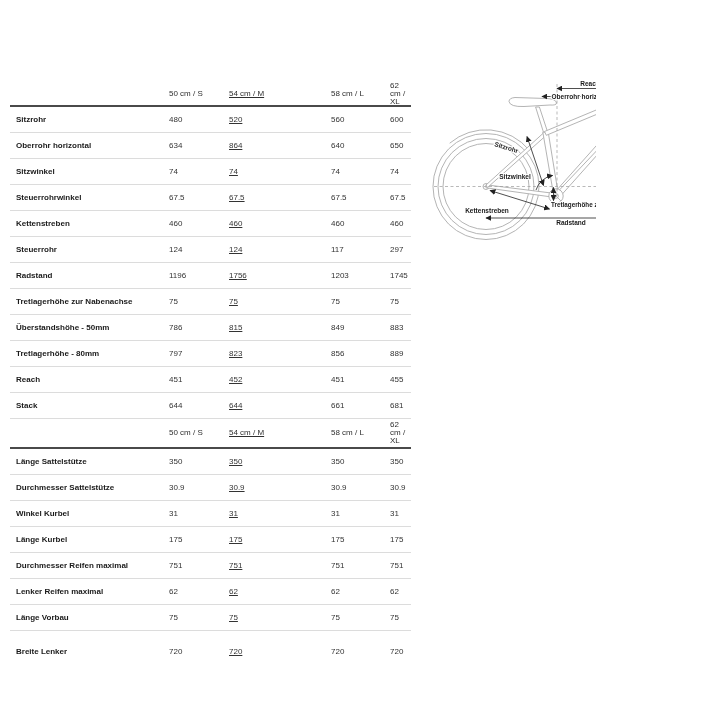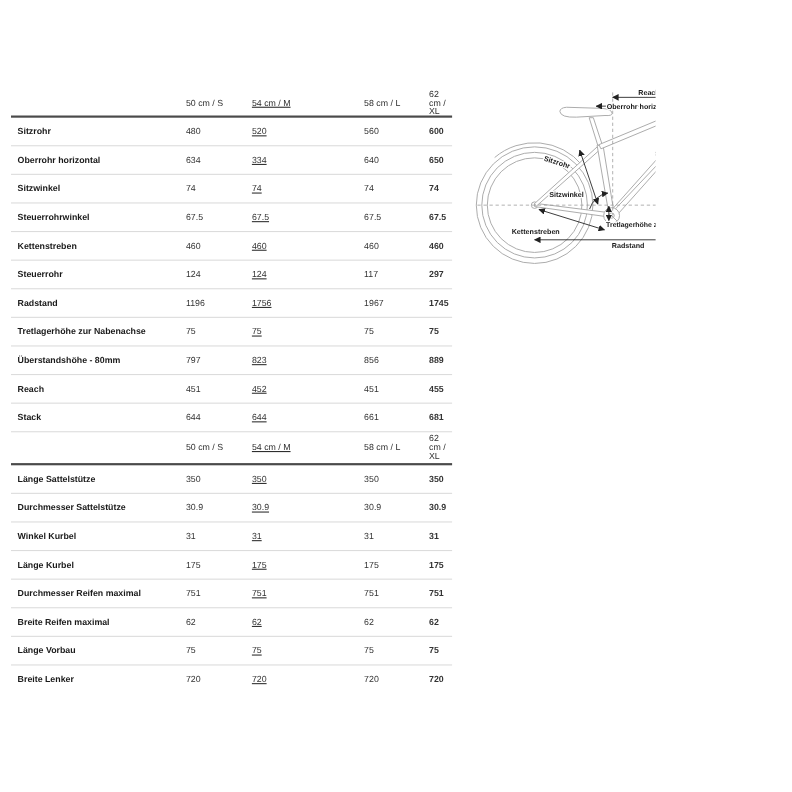--- a/index.html
+++ b/index.html
@@ -3,26 +3,26 @@
 <meta charset="utf-8">
 <style>
   html,body{margin:0;padding:0;background:#fff;}
   .canvas{position:relative;width:596px;height:720px;background:#ffffff;overflow:hidden;
           font-family:"Liberation Sans",sans-serif;color:#2b2b2b;}
   
   .spec-table{position:absolute;left:10px;top:82px;width:401px;font-size:8px;line-height:1;}
   .trow{display:flex;align-items:center;height:25px;border-bottom:1px solid #dcdcdc;}
   .thead{display:flex;align-items:center;height:23px;border-bottom:2px solid #4a4a4a;color:#2e2e2e;}
   .thead.second{height:28px;border-bottom-width:2px;}
-  .tbody.last .trow:last-child{border-bottom:none;}
+  .tbody.last .trow:last-child{border-bottom:none;align-items:flex-end;}
   .c0{width:159px;padding-left:6px;box-sizing:border-box;font-weight:bold;color:#1a1a1a;}
   .c1{width:60px;}
   .c2{width:62px;text-decoration:underline;}
   .c3{width:59px;margin-left:40px;}
-  .c4{flex:1;font-weight:bold;}
+  .c4{flex:1;}
   .hcell{font-weight:400;color:#2e2e2e;}
   .vcell{color:#333;}
   
   .diagram{position:absolute;left:430px;top:55px;width:290px;height:200px;}
   .art{stroke:#ababab;stroke-width:.9;fill:none;}
   .artf{stroke:#ababab;stroke-width:.9;fill:#ffffff;}
   .dim{stroke:#222222;stroke-width:.8;fill:none;}
   .dash{stroke:#9b9b9b;stroke-width:.7;fill:none;stroke-dasharray:3 2.5;}
   .dlab{font:bold 6.5px "Liberation Sans",sans-serif;fill:#1a1a1a;
         paint-order:stroke;stroke:#ffffff;stroke-width:2.2px;stroke-linejoin:round;}
@@ -47,21 +47,21 @@
         <div class="trow">
           <div class="c0">Sitzrohr</div>
           <div class="c1 vcell">480</div>
           <div class="c2 vcell">520</div>
           <div class="c3 vcell">560</div>
           <div class="c4 vcell">600</div>
         </div>
         <div class="trow">
           <div class="c0">Oberrohr horizontal</div>
           <div class="c1 vcell">634</div>
-          <div class="c2 vcell">334</div>
+          <div class="c2 vcell">864</div>
           <div class="c3 vcell">640</div>
           <div class="c4 vcell">650</div>
         </div>
         <div class="trow">
           <div class="c0">Sitzwinkel</div>
           <div class="c1 vcell">74</div>
           <div class="c2 vcell">74</div>
           <div class="c3 vcell">74</div>
           <div class="c4 vcell">74</div>
         </div>
@@ -83,32 +83,39 @@
           <div class="c0">Steuerrohr</div>
           <div class="c1 vcell">124</div>
           <div class="c2 vcell">124</div>
           <div class="c3 vcell">117</div>
           <div class="c4 vcell">297</div>
         </div>
         <div class="trow">
           <div class="c0">Radstand</div>
           <div class="c1 vcell">1196</div>
           <div class="c2 vcell">1756</div>
-          <div class="c3 vcell">1967</div>
+          <div class="c3 vcell">1203</div>
           <div class="c4 vcell">1745</div>
         </div>
         <div class="trow">
           <div class="c0">Tretlagerhöhe zur Nabenachse</div>
           <div class="c1 vcell">75</div>
           <div class="c2 vcell">75</div>
           <div class="c3 vcell">75</div>
           <div class="c4 vcell">75</div>
         </div>
         <div class="trow">
-          <div class="c0">Überstandshöhe - 80mm</div>
+          <div class="c0">Überstandshöhe - 50mm</div>
+          <div class="c1 vcell">786</div>
+          <div class="c2 vcell">815</div>
+          <div class="c3 vcell">849</div>
+          <div class="c4 vcell">883</div>
+        </div>
+        <div class="trow">
+          <div class="c0">Tretlagerhöhe - 80mm</div>
           <div class="c1 vcell">797</div>
           <div class="c2 vcell">823</div>
           <div class="c3 vcell">856</div>
           <div class="c4 vcell">889</div>
         </div>
         <div class="trow">
           <div class="c0">Reach</div>
           <div class="c1 vcell">451</div>
           <div class="c2 vcell">452</div>
           <div class="c3 vcell">451</div>
@@ -161,21 +168,21 @@
           <div class="c4 vcell">175</div>
         </div>
         <div class="trow">
           <div class="c0">Durchmesser Reifen maximal</div>
           <div class="c1 vcell">751</div>
           <div class="c2 vcell">751</div>
           <div class="c3 vcell">751</div>
           <div class="c4 vcell">751</div>
         </div>
         <div class="trow">
-          <div class="c0">Breite Reifen maximal</div>
+          <div class="c0">Lenker Reifen maximal</div>
           <div class="c1 vcell">62</div>
           <div class="c2 vcell">62</div>
           <div class="c3 vcell">62</div>
           <div class="c4 vcell">62</div>
         </div>
         <div class="trow">
           <div class="c0">Länge Vorbau</div>
           <div class="c1 vcell">75</div>
           <div class="c2 vcell">75</div>
           <div class="c3 vcell">75</div>

